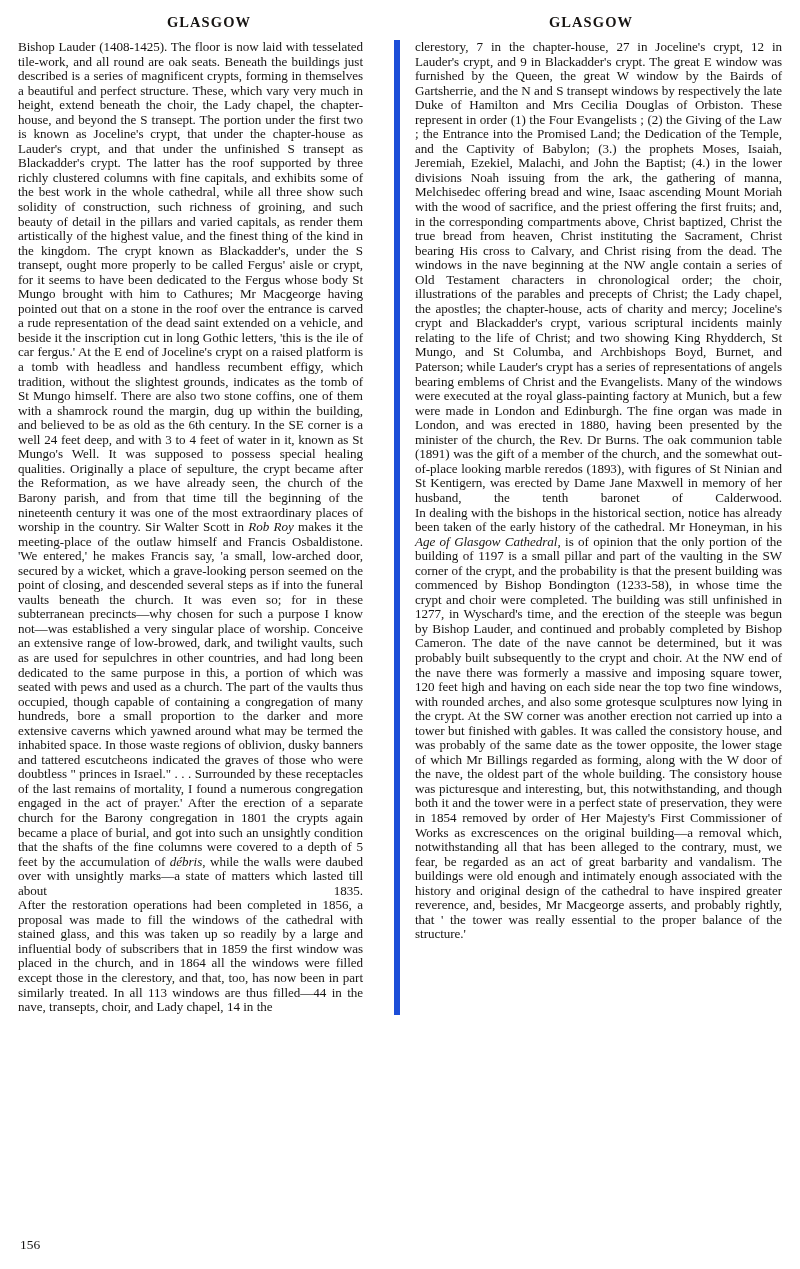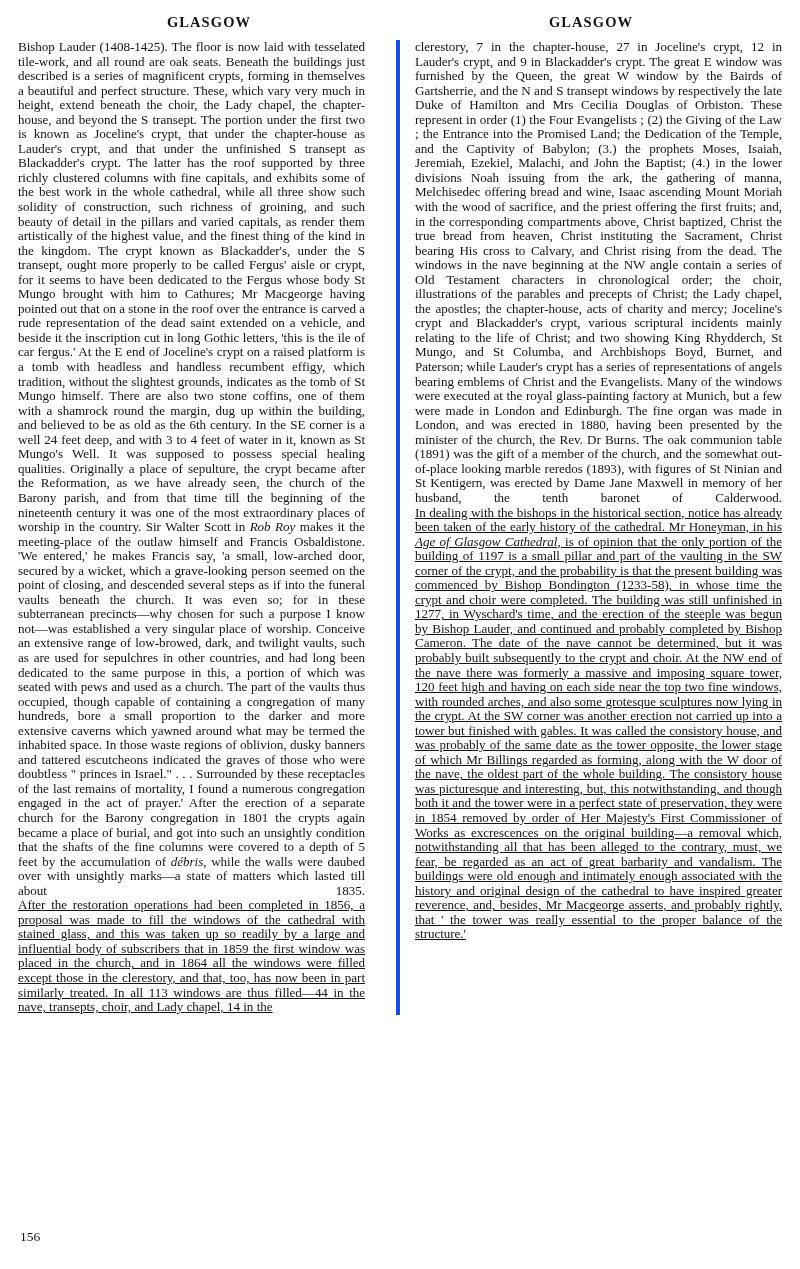--- a/index.html
+++ b/index.html
@@ -40,21 +40,21 @@
     display: flex;
     width: 100%;
     align-items: flex-start;
   }
   .col {
     width: 50%;
     box-sizing: border-box;
   }
   .col-left {
     padding-right: 31px;
-    border-right: 4px solid #1d4ed8;
+    border-right: 6px solid #1d4ed8;
   }
   .col-right {
     padding-left: 15px;
   }
   p.para {
     margin: 0;
     font-size: 13.1px;
     line-height: 14.55px;
     text-align: justify;
     text-align-last: justify;
@@ -64,26 +64,25 @@
     letter-spacing: -0.05px;
   }
   p.para.last-ragged {
     text-align-last: left;
   }
   p.para + p.para {
     text-indent: 0;
   }
   .indent {
     text-indent: 16px;
-    text-decoration: underline;
   }
   .folio {
     position: absolute;
     left: 20px;
-    bottom: 24px;
+    bottom: 16px;
     font-size: 13.5px;
     font-family: "Liberation Serif", serif;
   }
   i { font-style: italic; }
 </style>
 </head>
 <body>
 
 <div class="page">
 

